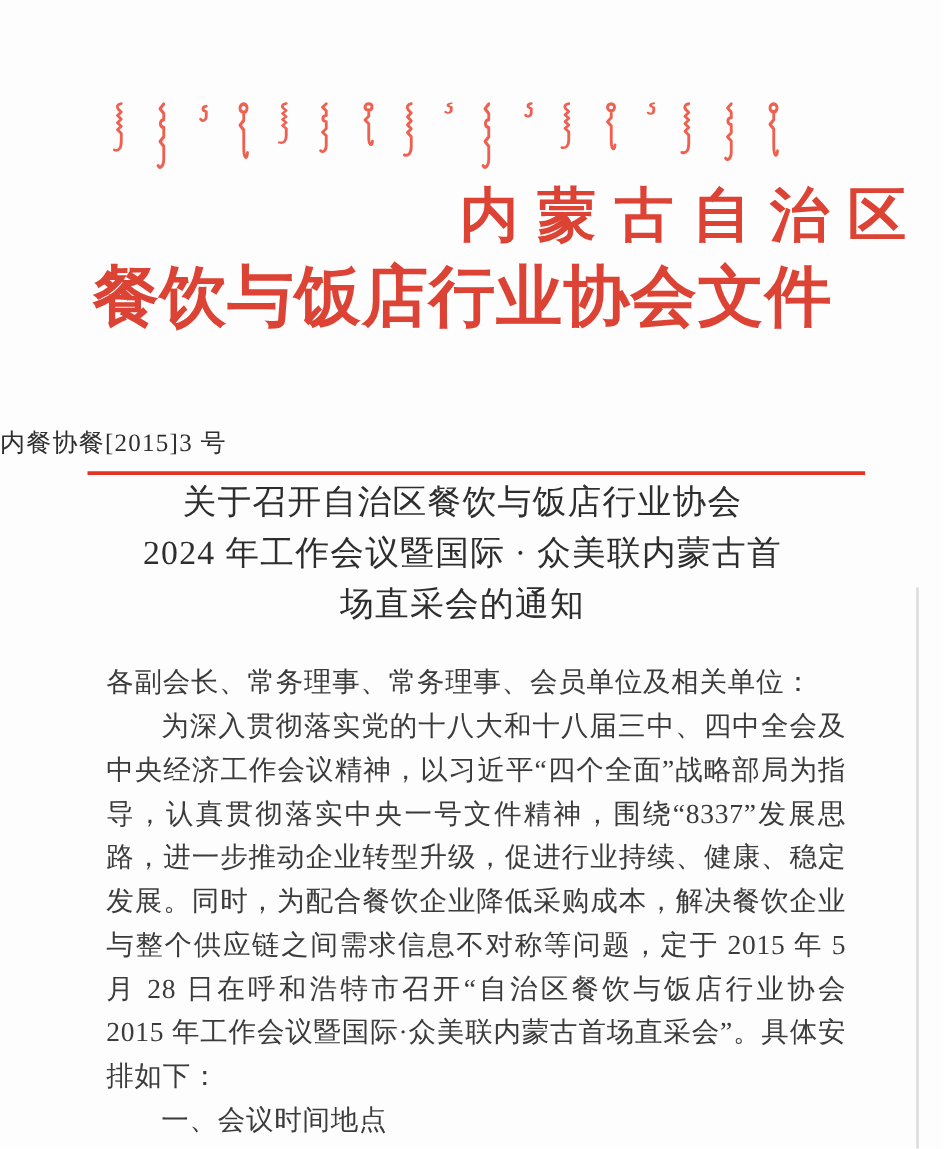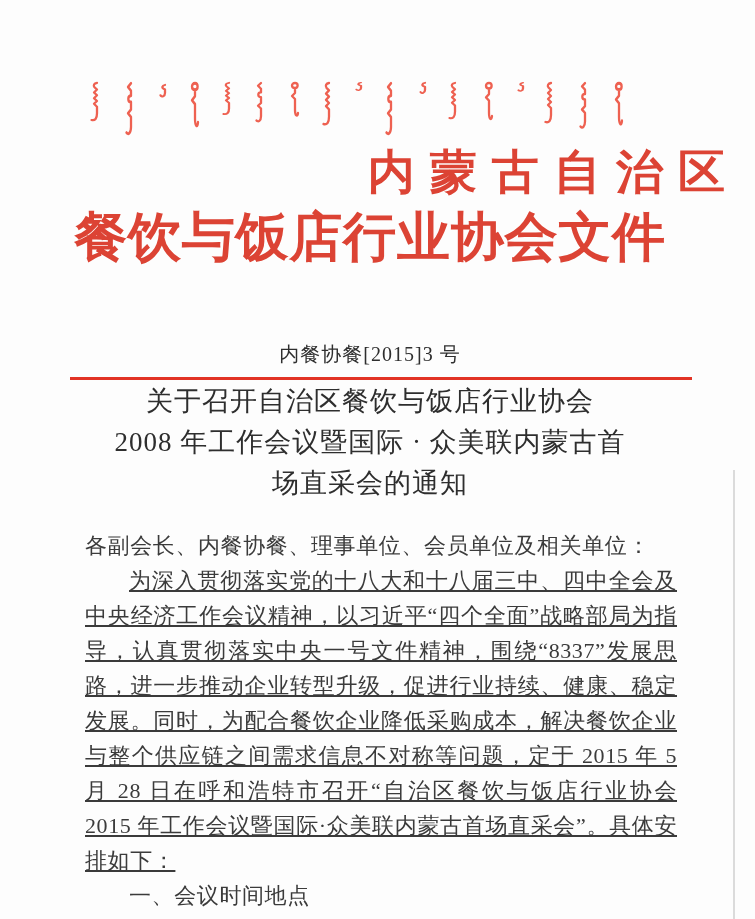--- a/index.html
+++ b/index.html
@@ -16,39 +16,39 @@
     position:absolute; left:0; top:141px; width:740px; text-align:right;
     font-size:47px; font-weight:bold; color:var(--header-red,#dc4334);
     letter-spacing:0.32em; text-indent:0.32em; white-space:nowrap;
   }
   .org-line2 {
     position:absolute; left:0; top:202px; width:740px; text-align:center;
     font-size:53px; font-weight:bold; color:var(--header-red,#dc4334);
     letter-spacing:0.015em; white-space:nowrap;
   }
   .docnum {
-    position:absolute; left:0; top:341px; width:740px; text-align:center;
+    position:absolute; left:0; top:341px; width:740px; text-align:left;
     font-size:20px; color:var(--title-ink,#2e2e2e); letter-spacing:1px;
   }
   .rule {
     position:absolute; left:70px; top:377px; width:622px; height:3px;
     background:var(--rule-red,#e23325);
   }
   .notice-title {
     position:absolute; left:0; top:381px; width:740px; text-align:center;
     font-size:27px; font-weight:normal; color:var(--title-ink,#2e2e2e);
     line-height:41px; letter-spacing:1px;
   }
   .body-block {
     position:absolute; left:85px; top:528px; width:592px;
     font-size:22px; line-height:35px; color:var(--ink,#3b3b3b);
     letter-spacing:0.6px;
   }
   .salutation { }
-  .para { margin:0; text-indent:2em; text-align:justify;text-decoration:underline; }
+  .para { margin:0; text-indent:2em; text-align:justify; }
   .section-heading { text-indent:2em;font-family:Liberation Serif, serif; }
   .scan-line {
     position:absolute; left:733px; top:470px; width:2px; height:449px;
     background:rgba(120,120,120,0.25);
   }
 </style>
 </head>
 <body>
 
 <div class="page">
@@ -82,25 +82,25 @@
   <div class="org-line1">内蒙古自治区</div>
 
   <div class="org-line2">餐饮与饭店行业协会文件</div>
 
   <div class="docnum">内餐协餐[2015]3 号</div>
 
   <div class="rule"></div>
 
   <div class="notice-title">
     <div>关于召开自治区餐饮与饭店行业协会</div>
-    <div>2008 年工作会议暨国际 · 众美联内蒙古首</div>
+    <div>2024 年工作会议暨国际 · 众美联内蒙古首</div>
     <div>场直采会的通知</div>
   </div>
 
   <div class="body-block">
-    <div class="salutation">各副会长、内餐协餐、理事单位、会员单位及相关单位：</div>
+    <div class="salutation">各副会长、常务理事、常务理事、会员单位及相关单位：</div>
     <p class="para">为深入贯彻落实党的十八大和十八届三中、四中全会及中央经济工作会议精神，以习近平“四个全面”战略部局为指导，认真贯彻落实中央一号文件精神，围绕“8337”发展思路，进一步推动企业转型升级，促进行业持续、健康、稳定发展。同时，为配合餐饮企业降低采购成本，解决餐饮企业与整个供应链之间需求信息不对称等问题，定于 2015 年 5 月 28 日在呼和浩特市召开“自治区餐饮与饭店行业协会 2015 年工作会议暨国际·众美联内蒙古首场直采会”。具体安排如下：</p>
     <div class="section-heading">一、会议时间地点</div>
   </div>
 
   <div class="scan-line"></div>
 
 </div>
 
 </body></html>

